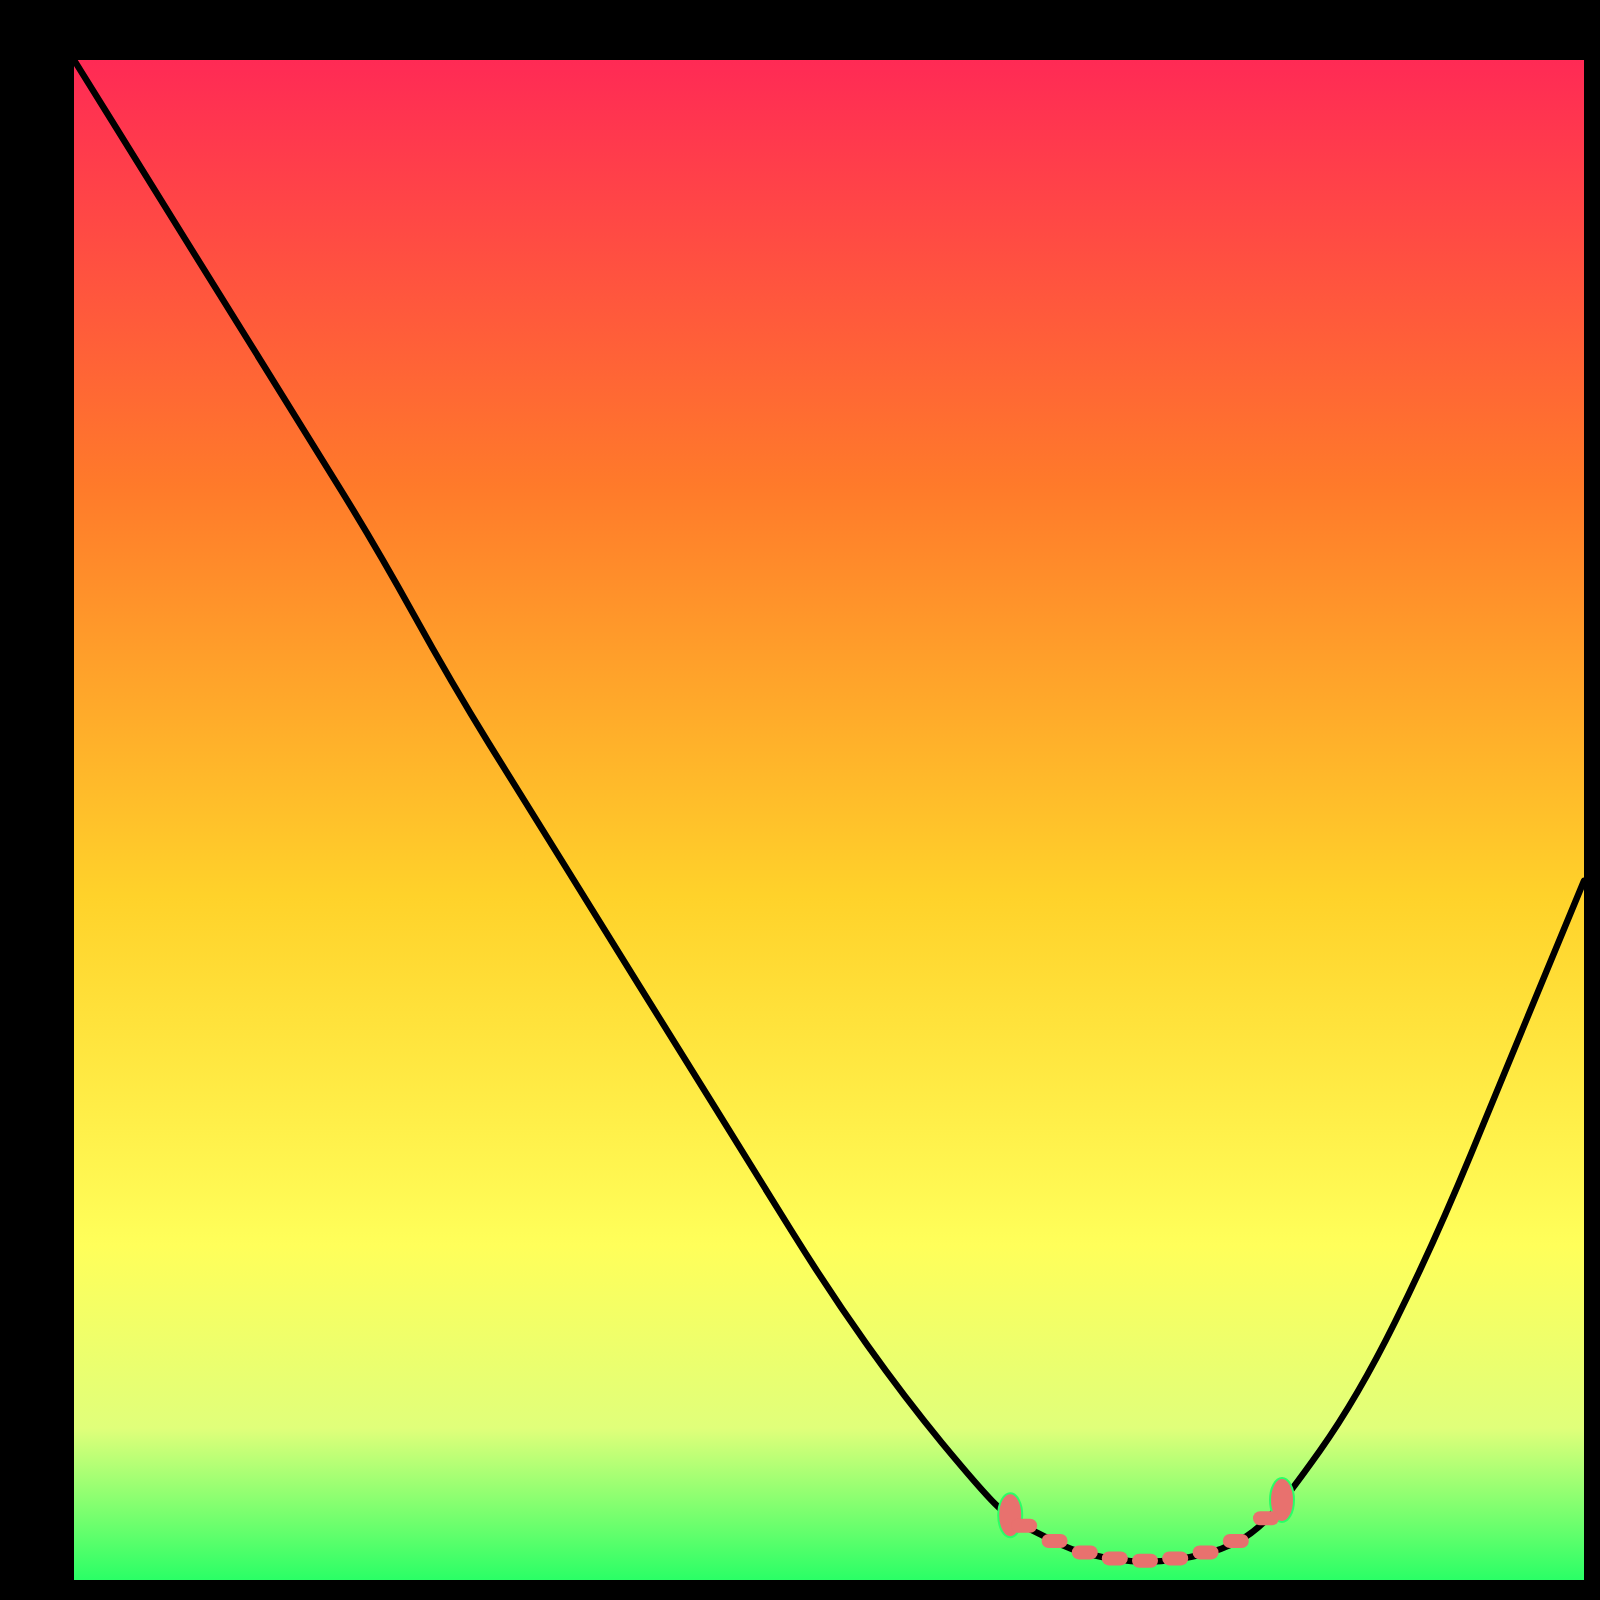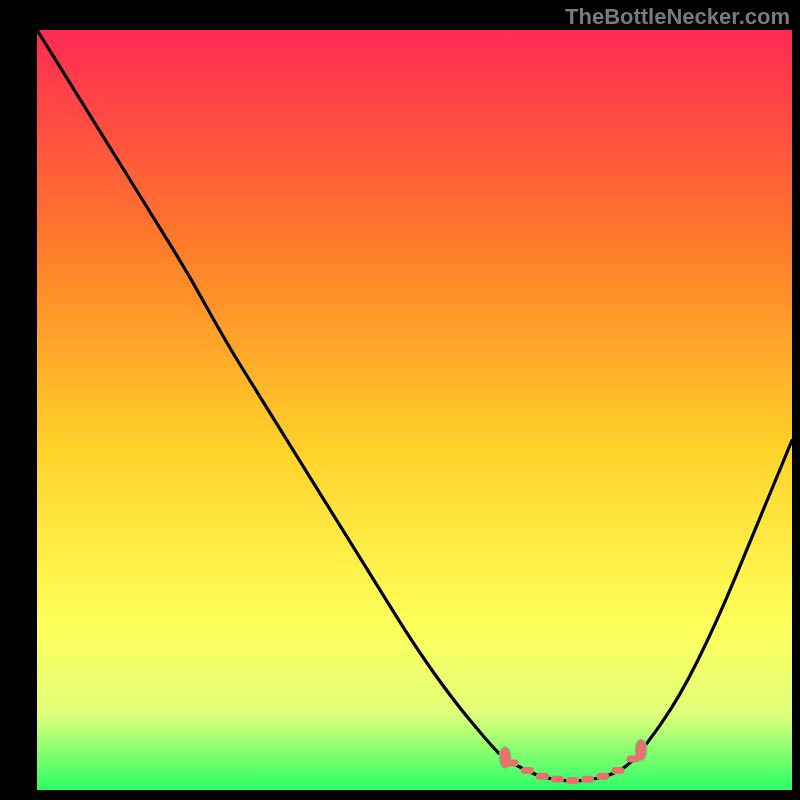--- a/index.html
+++ b/index.html
@@ -34,21 +34,20 @@
     width: 800px;
     height: 800px;
     z-index: 2;
   }
 </style>
 </head>
 <body>
 
 <div class="container">
 
-  <div class="attribution">TheBottleNecker.com</div>
 
   <svg class="plot" viewBox="0 0 800 800">
     <defs>
       <linearGradient id="bg-grad" x1="0" y1="0" x2="0" y2="1">
         <stop id="g0" offset="0%" stop-color="#ff2a55"></stop>
         <stop id="g1" offset="28%" stop-color="#ff7a2a"></stop>
         <stop id="g2" offset="55%" stop-color="#ffd22a"></stop>
         <stop id="g3" offset="78%" stop-color="#ffff5a"></stop>
         <stop id="g4" offset="90%" stop-color="#e0ff7a"></stop>
         <stop id="g5" offset="100%" stop-color="#2aff66"></stop>

